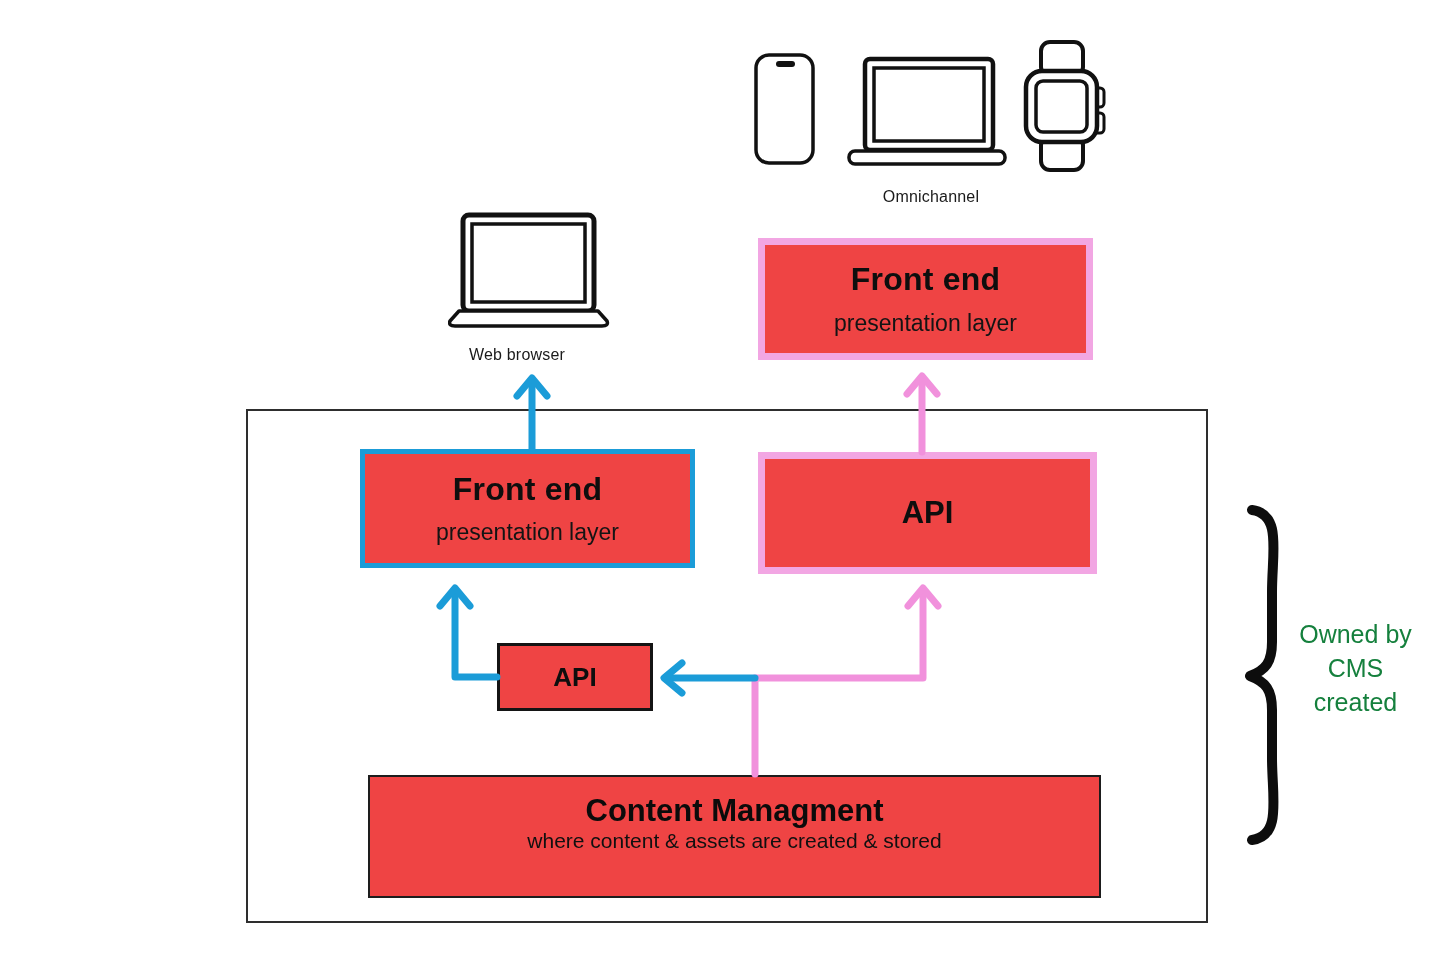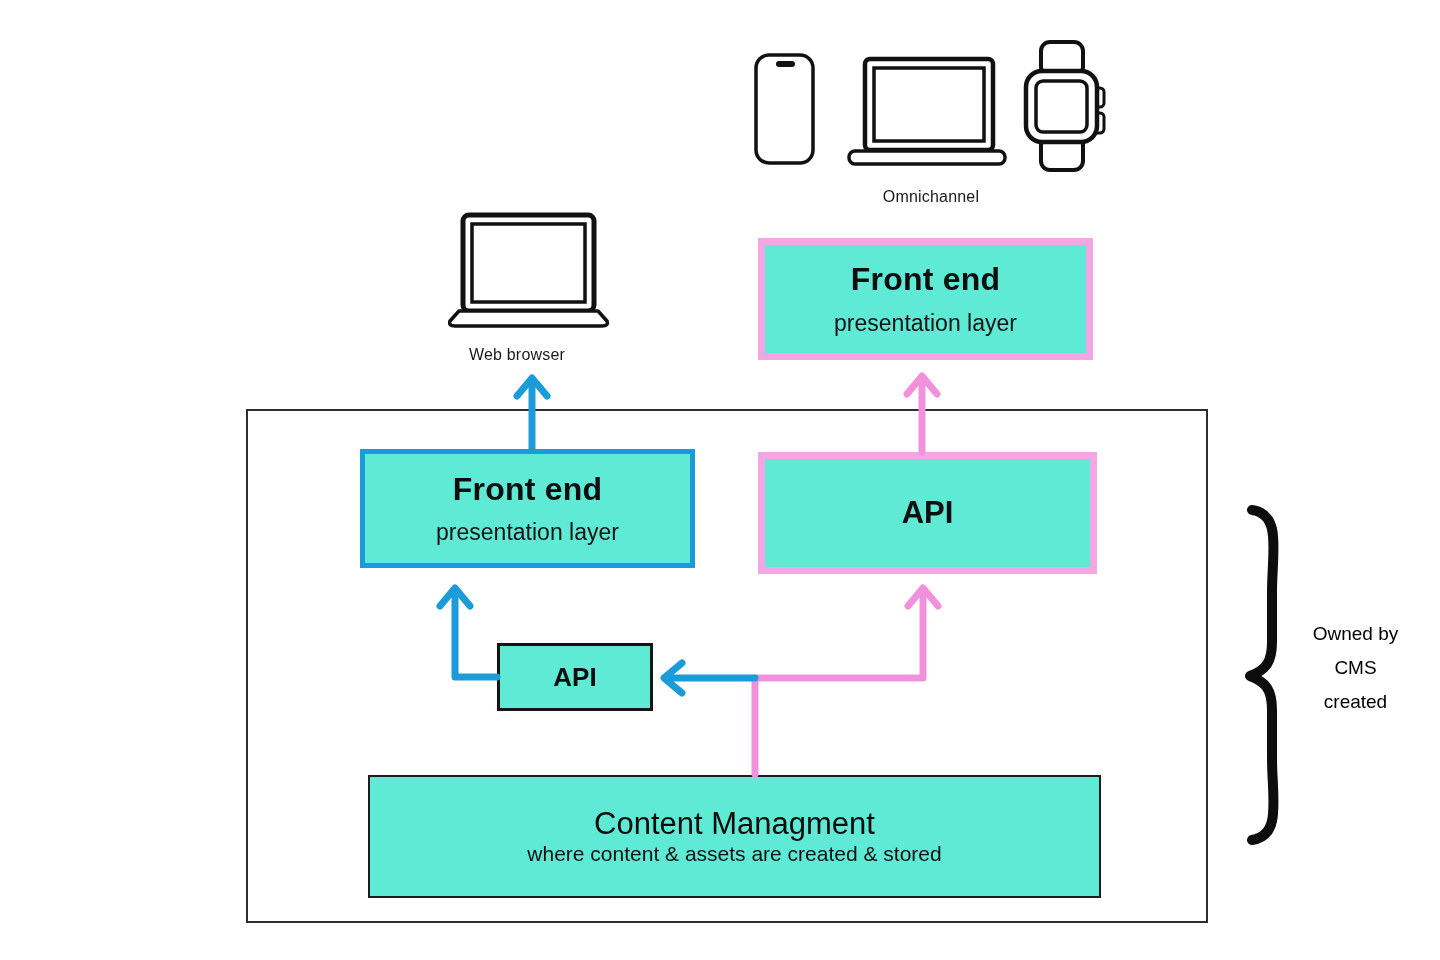--- a/index.html
+++ b/index.html
@@ -18,21 +18,21 @@
   .canvas{
     position:relative;
     width:1440px;height:960px;
     background:#ffffff;
     overflow:hidden;
   }
 
   
   .dbox{
     position:absolute;
-    background:#5eead4;
+    background:#ef4444;
     display:flex;flex-direction:column;
     align-items:center;justify-content:center;
     text-align:center;
   }
   .container-box{
     left:246px;top:409px;width:962px;height:514px;
     border:2px solid var(--container-border);
     background:transparent;
   }
   .pink-frontend{
@@ -59,34 +59,34 @@
   }
   .box-title{
     font-size:32px;font-weight:800;letter-spacing:.2px;
     line-height:1.15;color:#0e0e0e;
   }
   .box-sub{
     font-size:23px;font-weight:400;color:#141414;margin-top:12px;
   }
   .api-label{font-size:31px;font-weight:800;color:#0e0e0e;}
   .api-label-sm{font-size:26px;font-weight:800;color:#0e0e0e;}
-  .cm-title{font-size:31px;font-weight:400;color:#0b0b0b;margin-top:13px;}
+  .cm-title{font-size:31px;font-weight:700;color:#0b0b0b;}
   .cm-sub{font-size:21px;font-weight:400;color:#101010;}
 
   
   .icon-label{
     position:absolute;text-align:center;
     font-size:16px;font-weight:500;color:#1a1a1a;
     letter-spacing:.2px;
   }
   .omni-label{left:846px;top:188px;width:170px;}
   .web-label{left:432px;top:346px;width:170px;}
   .annotation{
     position:absolute;left:1293px;top:617px;width:125px;
-    text-align:center;font-size:19px;line-height:34px;color:#000000;
+    text-align:center;font-size:25px;line-height:34px;color:#15803d;
   }
   .annotation span{display:block;}
 
   
   .icon-svg{position:absolute;}
   #arrow-layer{
     position:absolute;left:0;top:0;width:1440px;height:960px;
     pointer-events:none;
   }
 </style>

